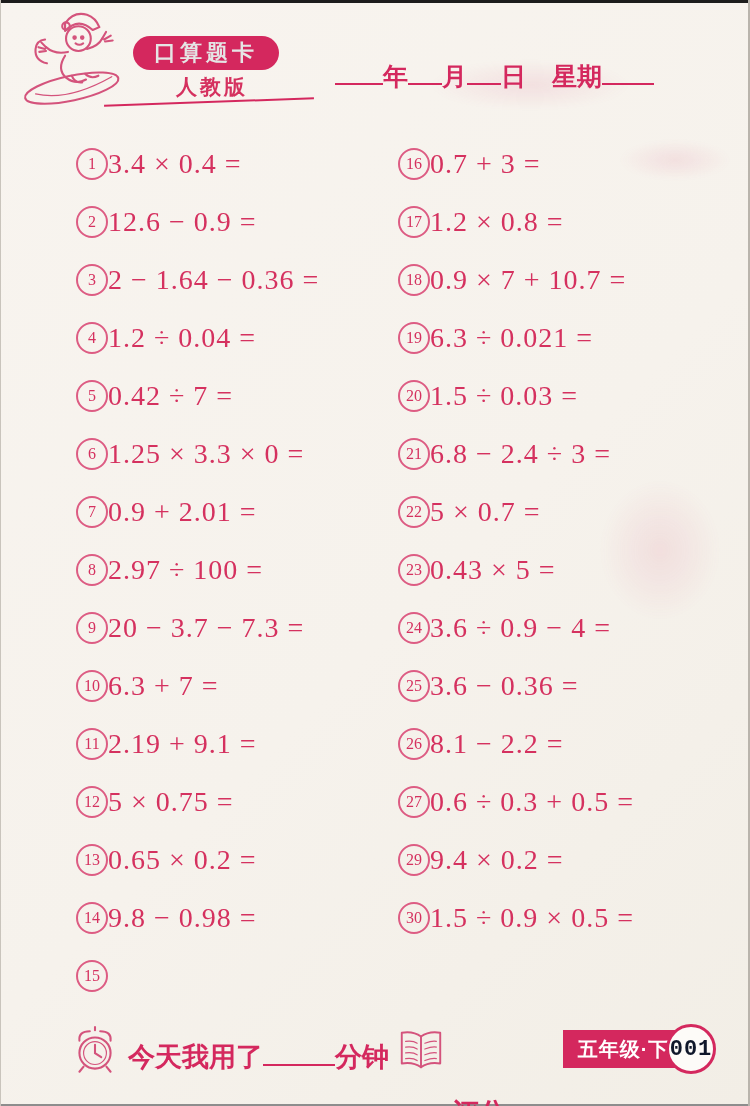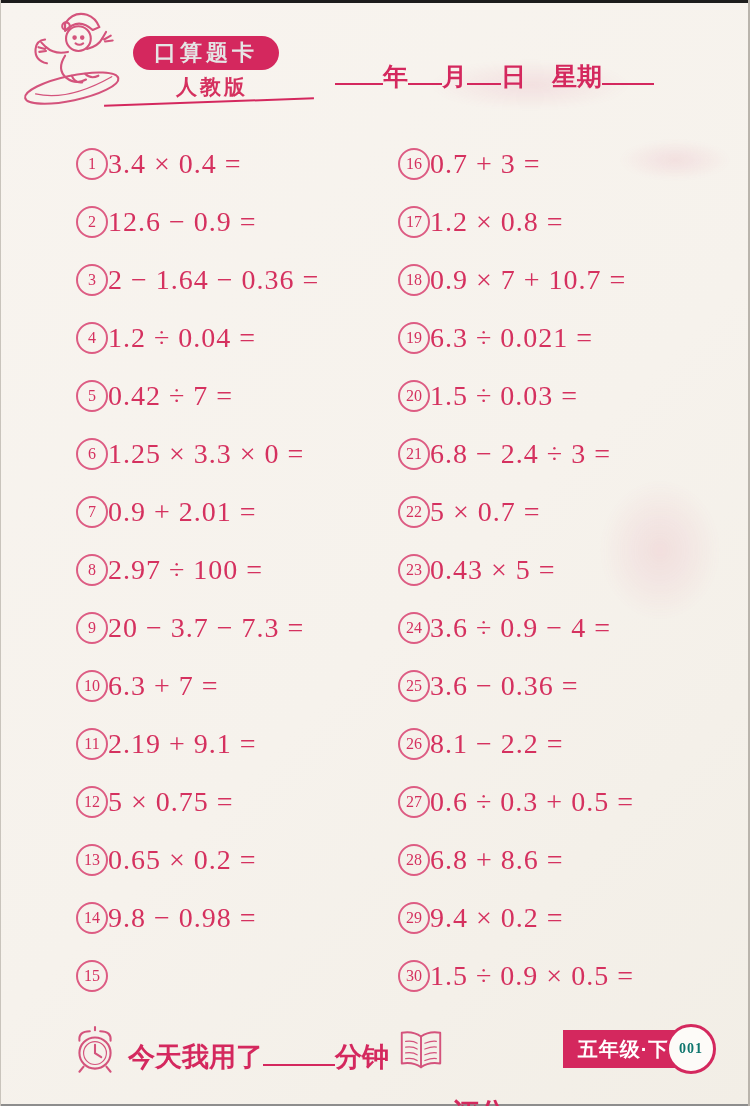--- a/index.html
+++ b/index.html
@@ -59,23 +59,23 @@
   .time-text{left:128px;top:1037px;}
   .book{position:absolute;left:396px;top:1028px;}
   .score-text{left:452px;top:1093px;}
   .grade-badge{
     position:absolute;left:563px;top:1030px;width:142px;height:38px;background:#d4285e;
     color:#fff;display:flex;align-items:center;justify-content:center;
     font-size:20px;font-weight:bold;letter-spacing:1px;
   }
   .page-circle{
     position:absolute;left:666px;top:1024px;width:44px;height:44px;border-radius:50%;
-    background:#fdfbf8;border:3px solid #d4285e;color:#0f766e;
+    background:#fdfbf8;border:3px solid #d4285e;color:#0f172a;
     display:flex;align-items:center;justify-content:center;
-    font-size:14px;font-weight:bold;font-family:Liberation Serif, serif;letter-spacing:1px;
+    font-size:22px;font-weight:bold;font-family:Liberation Mono, monospace;letter-spacing:1px;
   }
 
   
   .ghost{position:absolute;pointer-events:none;
     background:radial-gradient(closest-side,rgba(214,60,110,.10),rgba(214,60,110,0));
     filter:blur(2px);border-radius:50%;}
 </style>
 </head>
 <body>
 
@@ -224,24 +224,20 @@
       </div>
     <div class="row">
         <span class="pnum">26</span>
         <span class="pexpr">8.1 − 2.2 =</span>
       </div>
     <div class="row">
         <span class="pnum">27</span>
         <span class="pexpr">0.6 ÷ 0.3 + 0.5 =</span>
       </div>
     <div class="row">
-        <span class="pnum">28</span>
-        <span class="pexpr">6.8 + 8.6 =</span>
-      </div>
-    <div class="row">
         <span class="pnum">29</span>
         <span class="pexpr">9.4 × 0.2 =</span>
       </div>
     <div class="row">
         <span class="pnum">30</span>
         <span class="pexpr">1.5 ÷ 0.9 × 0.5 =</span>
       </div>
   </div>
 
   <div class="alarm">

